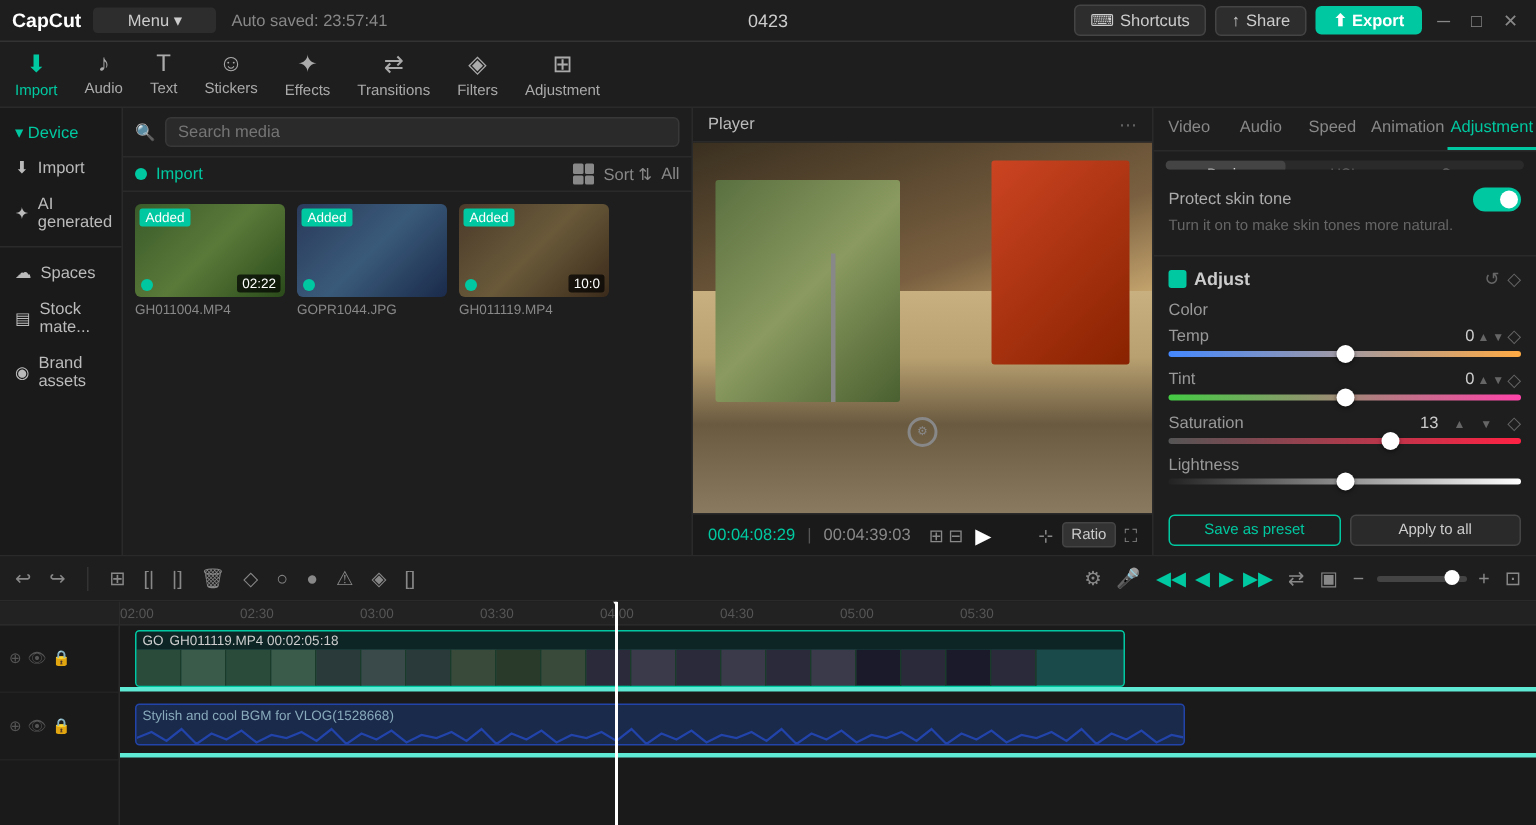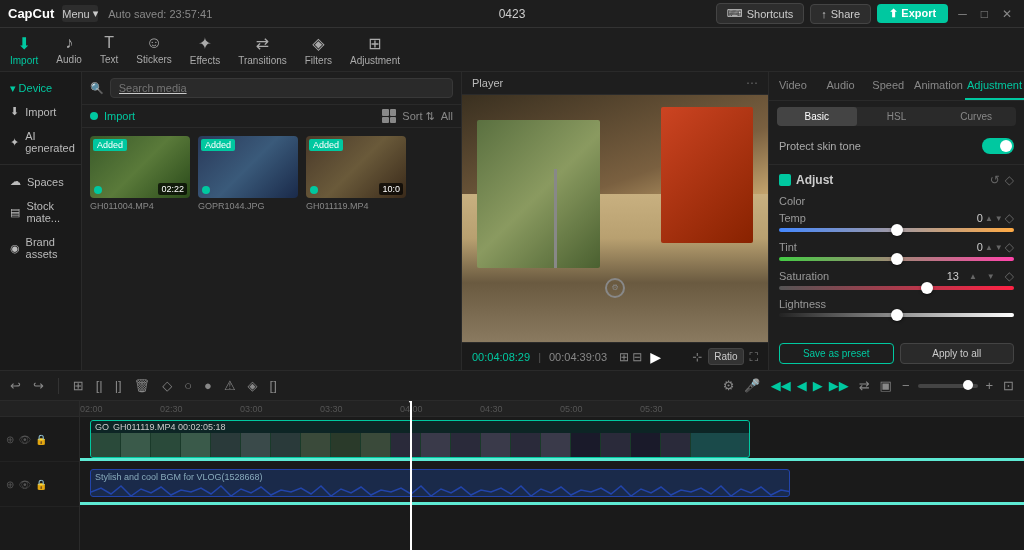--- a/index.html
+++ b/index.html
@@ -1,21 +1,21 @@
 <!DOCTYPE html>
 <html><head>
   <meta charset="utf-8">
   <style>
     * { box-sizing: border-box; margin: 0; padding: 0; }
     body { background: #1a1a1a; color: #ccc; font-family: 'Segoe UI', Arial, sans-serif; font-size: 12px; width: 1024px; height: 550px; overflow: hidden; }
 
     
     .top-bar { display: flex; align-items: center; background: #1e1e1e; height: 28px; padding: 0 8px; border-bottom: 1px solid #333; }
     .logo { color: #fff; font-weight: bold; font-size: 13px; margin-right: 8px; }
-    .menu-btn { background: #2d2d2d; border: none; color: #ccc; font-size: 11px; padding: 2px 0; border-radius: 3px; cursor: pointer; display: flex; align-items: center; gap: 3px; }
+    .menu-btn { background: #2d2d2d; border: none; color: #ccc; font-size: 11px; padding: 2px 23px; border-radius: 3px; cursor: pointer; display: flex; align-items: center; gap: 3px; }
     .auto-save { color: #888; font-size: 11px; margin-left: 10px; }
     .project-name { color: #ccc; font-size: 12px; position: absolute; left: 50%; transform: translateX(-50%); }
     .top-right { margin-left: auto; display: flex; align-items: center; gap: 6px; }
     .shortcuts-btn, .share-btn { background: #2d2d2d; border: 1px solid #444; color: #ccc; font-size: 11px; padding: 3px 10px; border-radius: 4px; cursor: pointer; display: flex; align-items: center; gap: 4px; }
     .export-btn { background: #00c8a0; border: none; color: #fff; font-size: 11px; padding: 3px 12px; border-radius: 4px; cursor: pointer; font-weight: bold; }
     .win-btn { background: none; border: none; color: #888; font-size: 12px; cursor: pointer; padding: 0 4px; }
 
     
     .toolbar { display: flex; align-items: center; background: #1e1e1e; height: 44px; padding: 0 10px; border-bottom: 1px solid #2a2a2a; gap: 18px; }
     .tool-item { display: flex; flex-direction: column; align-items: center; gap: 2px; cursor: pointer; color: #aaa; font-size: 10px; }
@@ -27,21 +27,21 @@
 
     
     .left-panel { width: 82px; background: #1a1a1a; border-right: 1px solid #2a2a2a; display: flex; flex-direction: column; padding: 6px 0; }
     .device-header { color: #00c8a0; font-size: 11px; padding: 4px 10px; cursor: pointer; }
     .left-btn { display: flex; align-items: center; gap: 6px; padding: 6px 10px; color: #bbb; font-size: 11px; cursor: pointer; }
     .left-divider { height: 1px; background: #2a2a2a; margin: 4px 0; }
 
     
     .media-panel { width: 380px; background: #1e1e1e; border-right: 1px solid #2a2a2a; display: flex; flex-direction: column; }
     .media-search-bar { display: flex; align-items: center; padding: 6px 8px; gap: 6px; border-bottom: 1px solid #2a2a2a; }
-    .search-input { background: #2a2a2a; border: 1px solid #383838; color: #ccc; font-size: 11px; padding: 3px 8px; border-radius: 4px; flex: 1; outline: none; text-decoration: underline; }
+    .search-input { background: #2a2a2a; border: 1px solid #383838; color: #ccc; font-size: 11px; padding: 3px 8px; border-radius: 4px; flex: 1; outline: none; }
     .import-btn-media { background: none; border: none; color: #00c8a0; font-size: 11px; cursor: pointer; display: flex; align-items: center; gap: 4px; }
     .import-dot { width: 8px; height: 8px; background: #00c8a0; border-radius: 50%; }
     .media-controls { display: flex; align-items: center; padding: 4px 8px; gap: 6px; border-bottom: 1px solid #2a2a2a; }
     .media-all { color: #888; font-size: 11px; }
     .media-sort { color: #888; font-size: 11px; cursor: pointer; }
     .media-grid { display: flex; flex-wrap: wrap; padding: 8px; gap: 8px; overflow-y: auto; flex: 1; }
     .media-thumb { width: 100px; display: flex; flex-direction: column; cursor: pointer; }
     .thumb-img { width: 100px; height: 62px; border-radius: 4px; position: relative; overflow: hidden; background: #333; }
     .thumb-badge { position: absolute; top: 3px; left: 3px; background: #00c8a0; color: #fff; font-size: 9px; padding: 1px 4px; border-radius: 2px; }
     .thumb-duration { position: absolute; bottom: 3px; right: 3px; background: rgba(0,0,0,0.7); color: #fff; font-size: 9px; padding: 1px 3px; border-radius: 2px; }
@@ -310,20 +310,21 @@
       <div class="adj-sub-tab">HSL</div>
       <div class="adj-sub-tab">Curves</div>
     </div>
     <div class="adj-section">
       <div class="adj-row">
         <span class="adj-label">Protect skin tone</span>
         <div class="toggle-switch on">
           <div class="toggle-knob"></div>
         </div>
       </div>
+      <div class="adj-desc">Turn it on to make skin tones more natural.</div>
     </div>
     <div class="adj-section" style="border-top:1px solid #2a2a2a;padding-top:8px;">
       <div class="adjust-header">
         <div class="adjust-checkbox"></div>
         <span class="adjust-title">Adjust</span>
         <div class="adj-icons">
           <button class="adj-icon-btn">↺</button>
           <button class="adj-icon-btn">◇</button>
         </div>
       </div>

